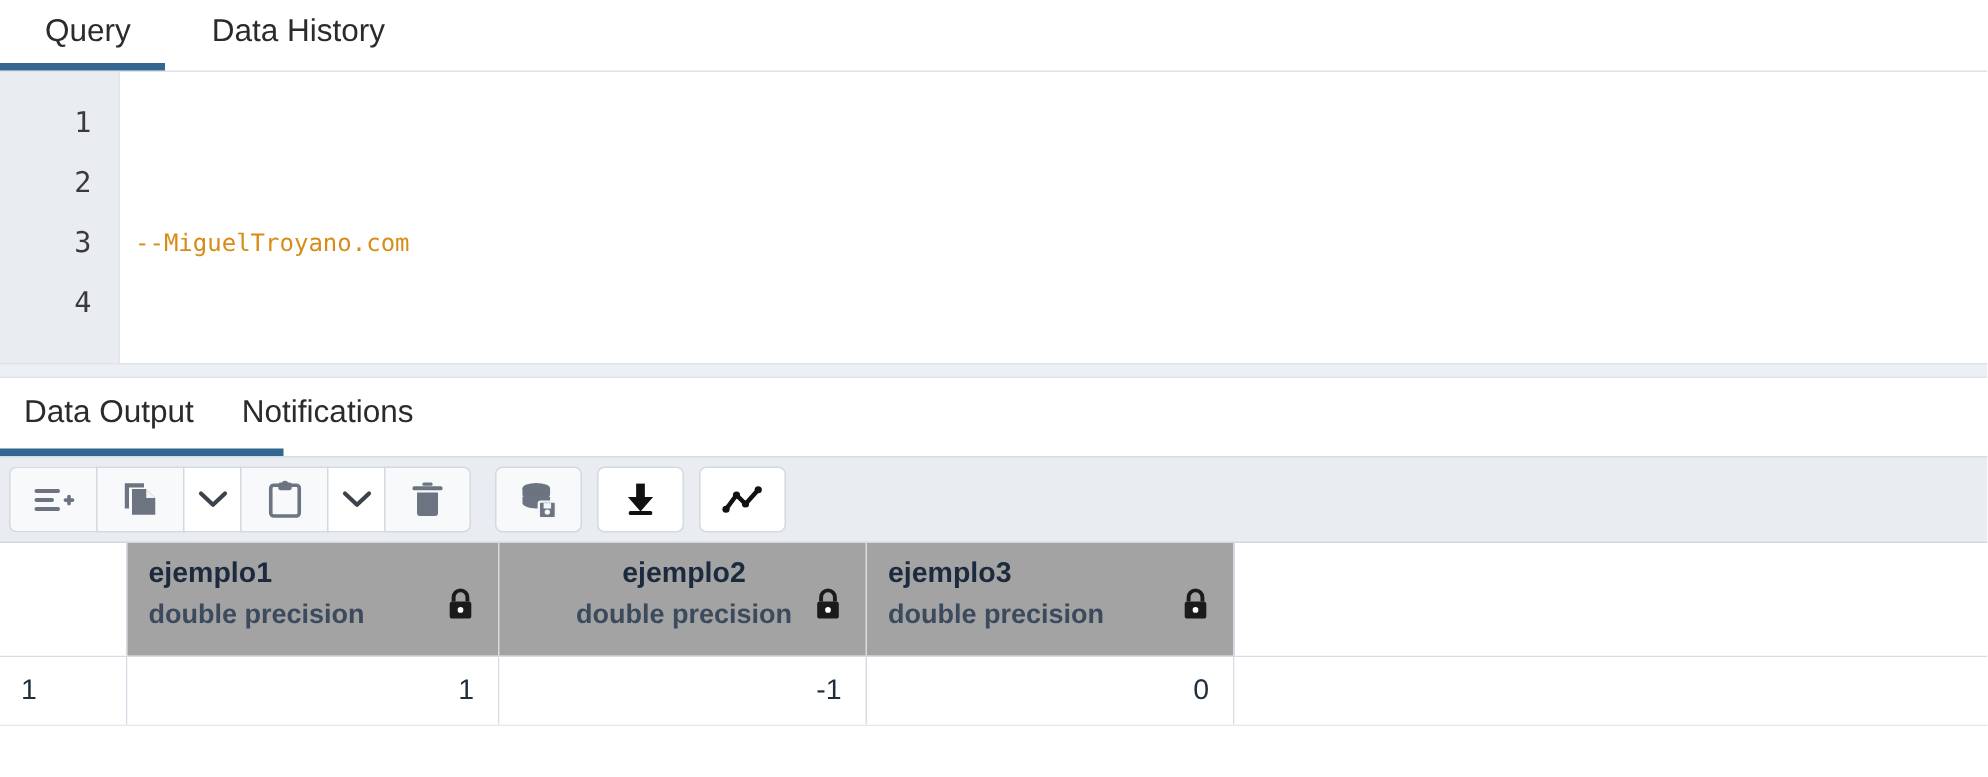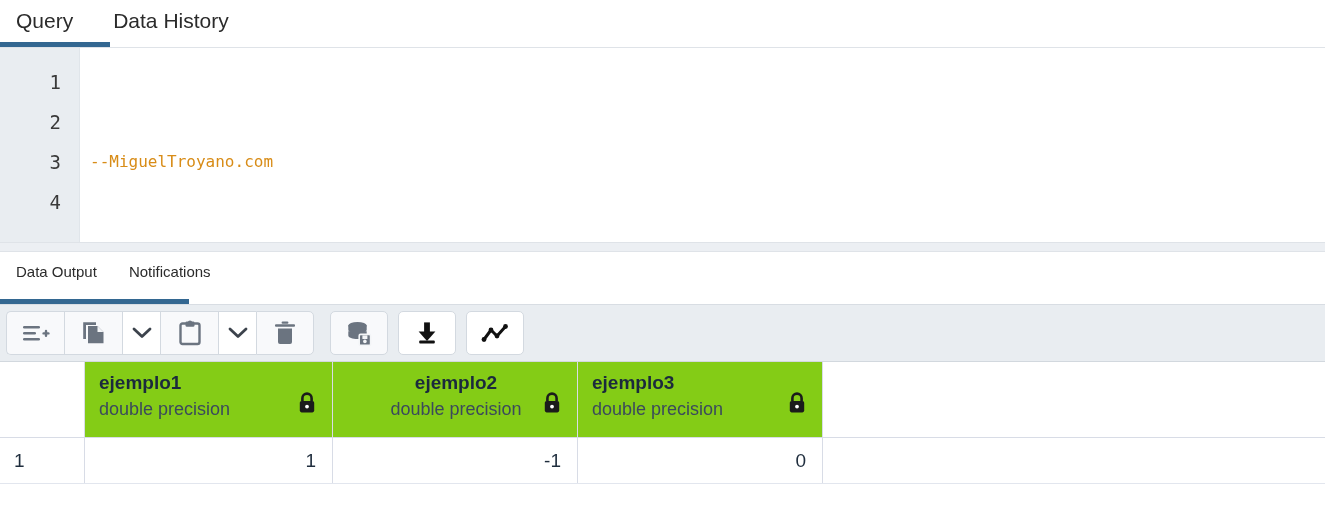--- a/index.html
+++ b/index.html
@@ -25,20 +25,21 @@
     border-bottom: 1px solid #dfe3e8;
     box-sizing: border-box;
   }
   .tabstrip .tab {
     font-size: 21px;
     color: #2b2b2b;
     padding: 10px 16px 12px 24px;
     line-height: 1;
     white-space: nowrap;
     cursor: pointer;
+    margin-left: 14px;
   }
   .tabstrip .tab.first { padding-left: 16px; }
   .tab-underline {
     position: absolute;
     left: 0;
     bottom: 0;
     height: 5px;
     background: #336791;
   }
   .tab-underline.query { width: 110px; }
@@ -92,21 +93,21 @@
   
   .outtabs {
     position: relative;
     height: 52px;
     background: #ffffff;
     display: flex;
     align-items: flex-start;
     box-sizing: border-box;
   }
   .outtabs .tab {
-    font-size: 15px;
+    font-size: 21px;
     color: #2b2b2b;
     padding: 12px 16px 12px 16px;
     line-height: 1;
     white-space: nowrap;
     cursor: pointer;
   }
   .tab-underline.dataoutput { width: 189px; height: 5px; }
 
   
   .toolbar {
@@ -179,33 +180,34 @@
     flex: 0 0 85px;
     border-right: 1px solid #d8dce6;
     box-sizing: border-box;
     background: #ffffff;
   }
   .colhead {
     box-sizing: border-box;
     border-right: 1px solid #d8dce6;
     padding: 8px 12px 0 14px;
     position: relative;
-    background: #84cc16;
+    background: #a3a3a3;
     cursor: pointer;
   }
   .colhead .cname {
     font-size: 19px;
     font-weight: bold;
     color: #1b2a3d;
     line-height: 26px;
   }
   .colhead .ctype {
     font-size: 18px;
     color: #3b4a5c;
     line-height: 26px;
+    font-weight: bold;
   }
   .colhead .lock {
     position: absolute;
     right: 16px;
     top: 30px;
   }
   .cell-val {
     box-sizing: border-box;
     border-right: 1px solid #d8dce6;
     display: flex;

